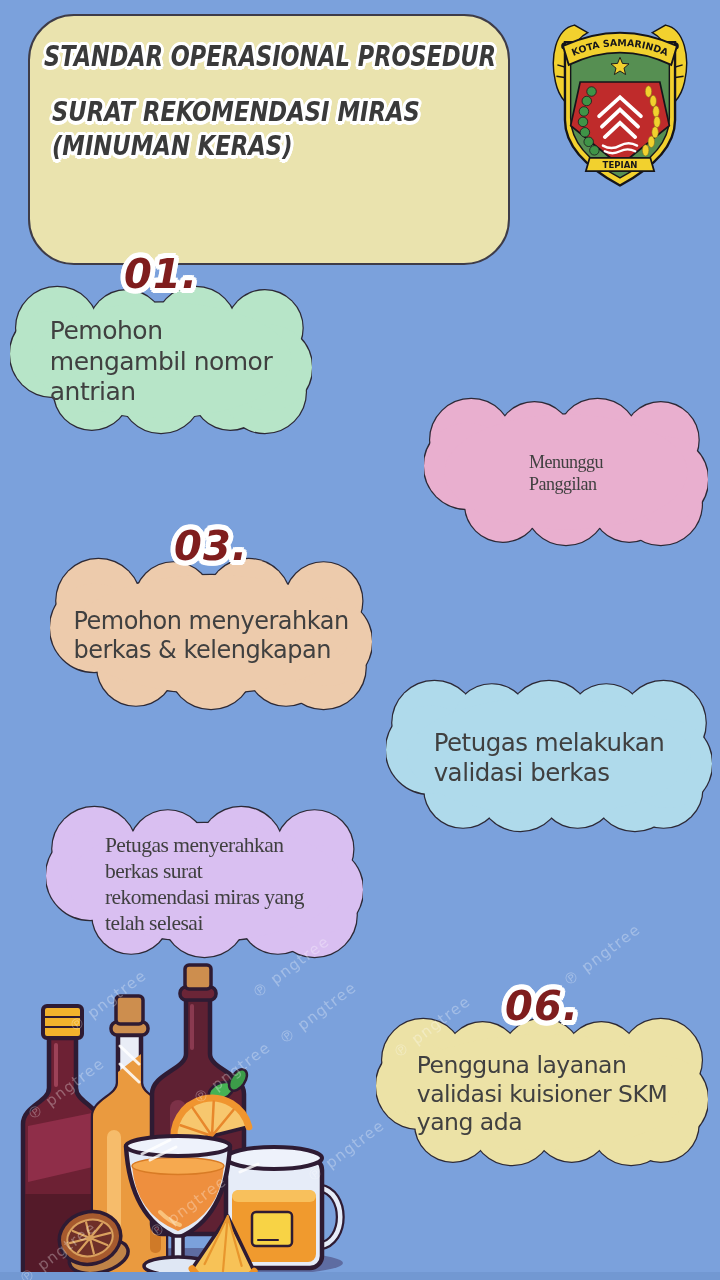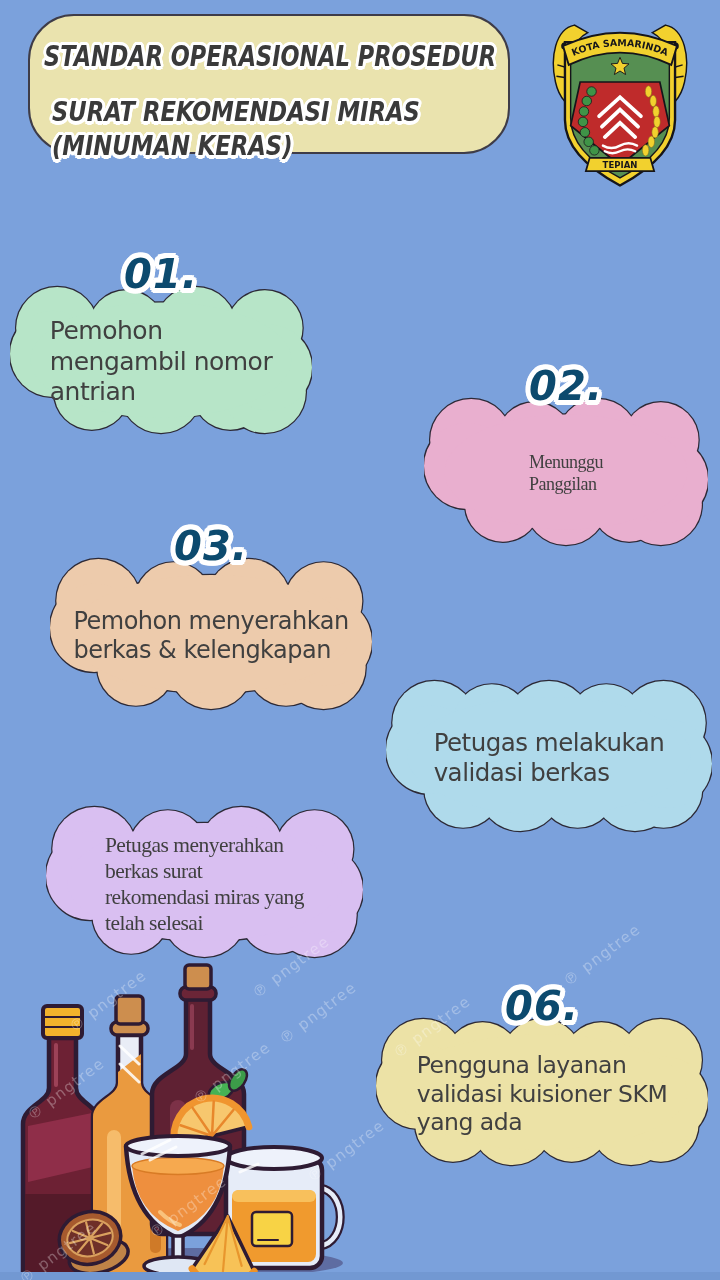--- a/index.html
+++ b/index.html
@@ -3,21 +3,21 @@
 <meta charset="utf-8">
 <style>
   html,body{margin:0;padding:0;background:#7ba1dc;}
   .page{
     position:relative;width:720px;height:1280px;margin:0 auto;
     background:#7ba1dc;overflow:hidden;
     font-family:"DejaVu Sans",sans-serif;
   }
   
   .header-card{
-    position:absolute;left:28px;top:14px;width:482px;height:140px;
+    position:absolute;left:28px;top:14px;width:482px;height:251px;
     background:#eae3ae;border:2.5px solid #3e3c48;border-radius:46px;
     box-sizing:border-box;padding:24px 14px 0 14px;
   }
   .outline-white{
     text-shadow:
       3.5px 0 #fff,-3.5px 0 #fff,0 3.5px #fff,0 -3.5px #fff,
       2.5px 2.5px #fff,-2.5px 2.5px #fff,2.5px -2.5px #fff,-2.5px -2.5px #fff,
       3.2px 1.3px #fff,-3.2px 1.3px #fff,3.2px -1.3px #fff,-3.2px -1.3px #fff,
       1.3px 3.2px #fff,-1.3px 3.2px #fff,1.3px -3.2px #fff,-1.3px -3.2px #fff;
   }
@@ -31,21 +31,21 @@
     line-height:1.26;white-space:pre-line;
     transform:scaleX(.84);transform-origin:left top;
   }
   
   .logo{position:absolute;left:538px;top:8px;width:164px;height:186px;}
   
   .bubble{position:absolute;}
   .bubble svg.cloud{position:absolute;left:0;top:0;width:100%;height:100%;}
   .num{
     position:absolute;top:-33px;left:0;width:100%;text-align:center;
-    font-size:40px;font-weight:bold;font-style:italic;color:#0c4a6e;
+    font-size:40px;font-weight:bold;font-style:italic;color:#7f1d1d;
     letter-spacing:1px;z-index:3;
     text-shadow:
       5px 0 #fff,-5px 0 #fff,0 5px #fff,0 -5px #fff,
       3.5px 3.5px #fff,-3.5px 3.5px #fff,3.5px -3.5px #fff,-3.5px -3.5px #fff,
       4.6px 1.9px #fff,-4.6px 1.9px #fff,4.6px -1.9px #fff,-4.6px -1.9px #fff,
       1.9px 4.6px #fff,-1.9px 4.6px #fff,1.9px -4.6px #fff,-1.9px -4.6px #fff;
   }
   .txt{
     position:absolute;inset:0;display:flex;align-items:center;justify-content:center;
     text-align:left;color:#404040;line-height:1.22;white-space:pre-line;
@@ -186,21 +186,20 @@
         <circle cx="173.60133333333334" cy="44.040000000000006" r="41.040000000000006" fill="#e9afcf"></circle>
         <circle cx="236.804" cy="44.040000000000006" r="37.756800000000005" fill="#e9afcf"></circle>
         <circle cx="78.79733333333334" cy="107.96" r="37.756800000000005" fill="#e9afcf"></circle>
         <circle cx="142" cy="107.96" r="41.040000000000006" fill="#e9afcf"></circle>
         <circle cx="205.2026666666667" cy="107.96" r="37.756800000000005" fill="#e9afcf"></circle>
         <circle cx="236.804" cy="107.96" r="41.040000000000006" fill="#e9afcf"></circle>
         <circle cx="43.092000000000006" cy="69.92" r="43.092000000000006" fill="#e9afcf"></circle>
         <circle cx="240.908" cy="83.60000000000001" r="43.092000000000006" fill="#e9afcf"></circle>
         <ellipse cx="142" cy="76" rx="121.47999999999999" ry="57.532" fill="#e9afcf"></ellipse>
       </svg>
-    <div class="num">02.</div>
     <div class="txt">Menunggu
 Panggilan</div>
   </div>
   <div class="bubble b3">
     <svg class="cloud" viewBox="0 0 322 156">
         <circle cx="48.438" cy="45.120000000000005" r="42.120000000000005" fill="#edcbac" stroke="#2c2936" stroke-width="2.4"></circle>
         <circle cx="123.47933333333333" cy="45.120000000000005" r="38.750400000000006" fill="#edcbac" stroke="#2c2936" stroke-width="2.4"></circle>
         <circle cx="198.52066666666667" cy="45.120000000000005" r="42.120000000000005" fill="#edcbac" stroke="#2c2936" stroke-width="2.4"></circle>
         <circle cx="273.56199999999995" cy="45.120000000000005" r="38.750400000000006" fill="#edcbac" stroke="#2c2936" stroke-width="2.4"></circle>
         <circle cx="85.95866666666666" cy="110.88" r="38.750400000000006" fill="#edcbac" stroke="#2c2936" stroke-width="2.4"></circle>

